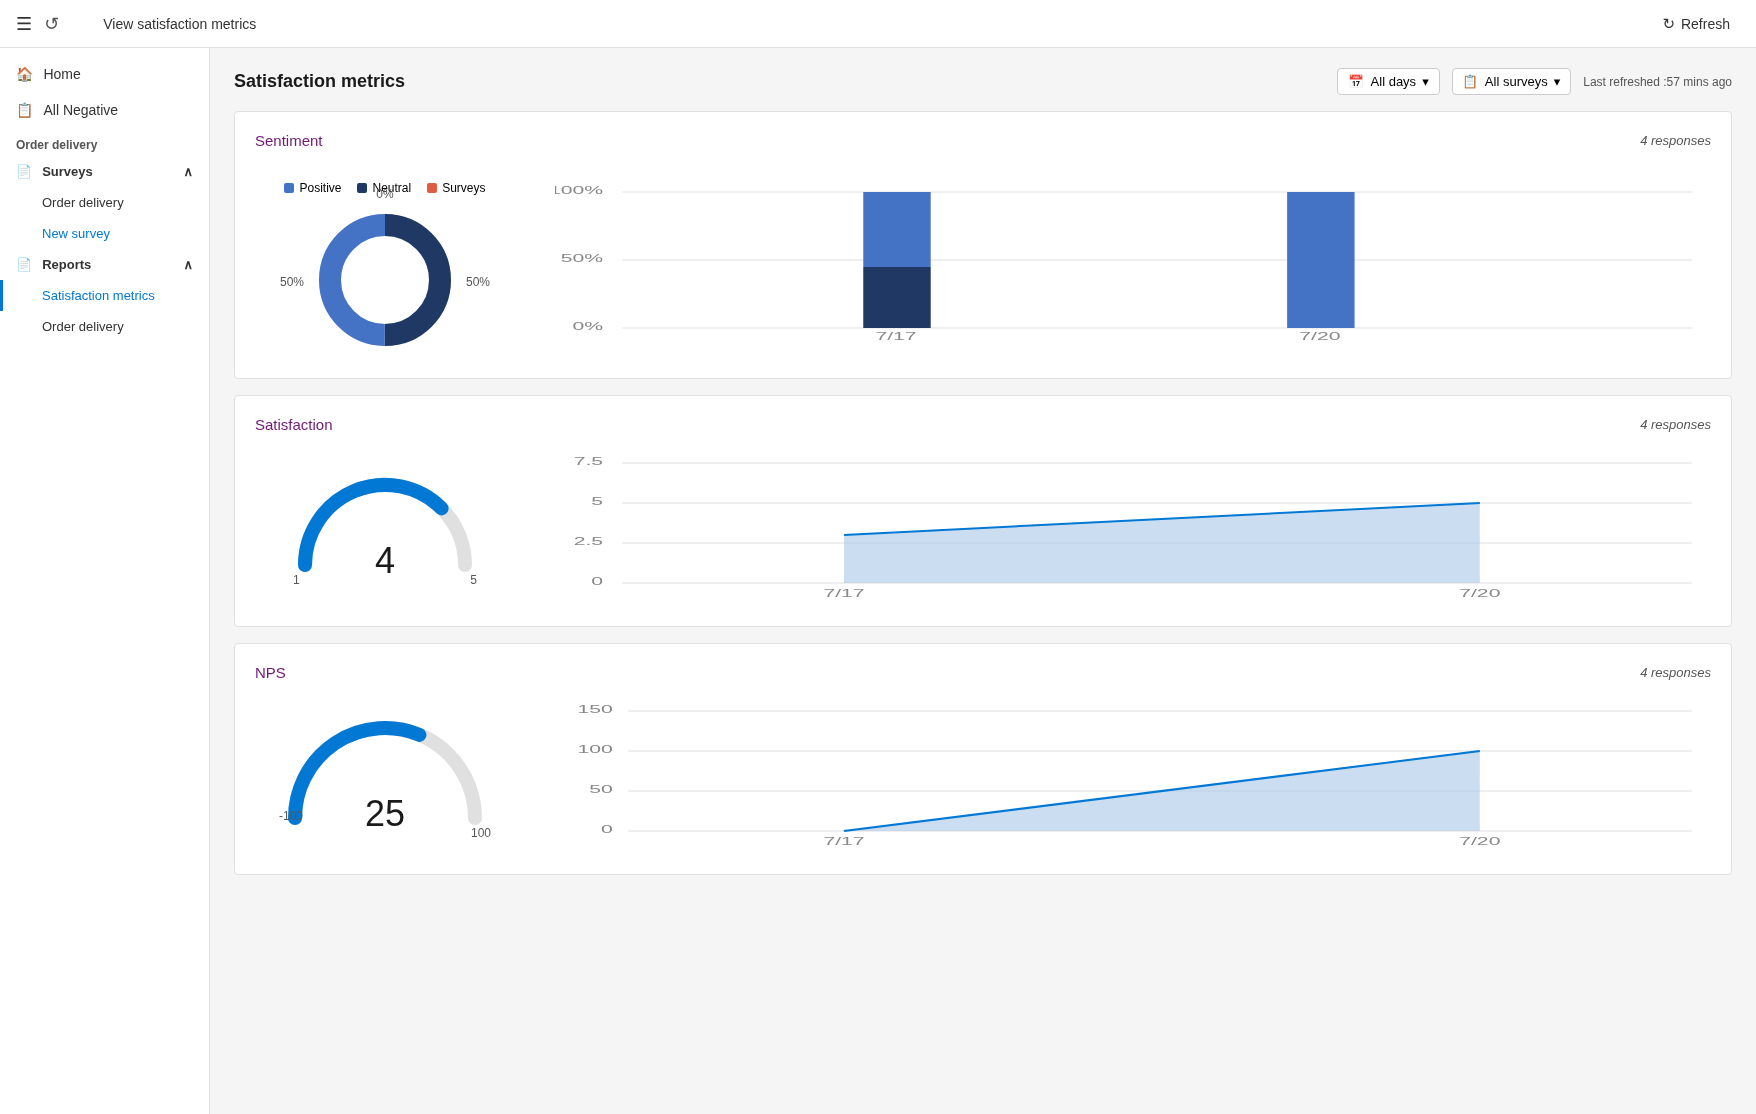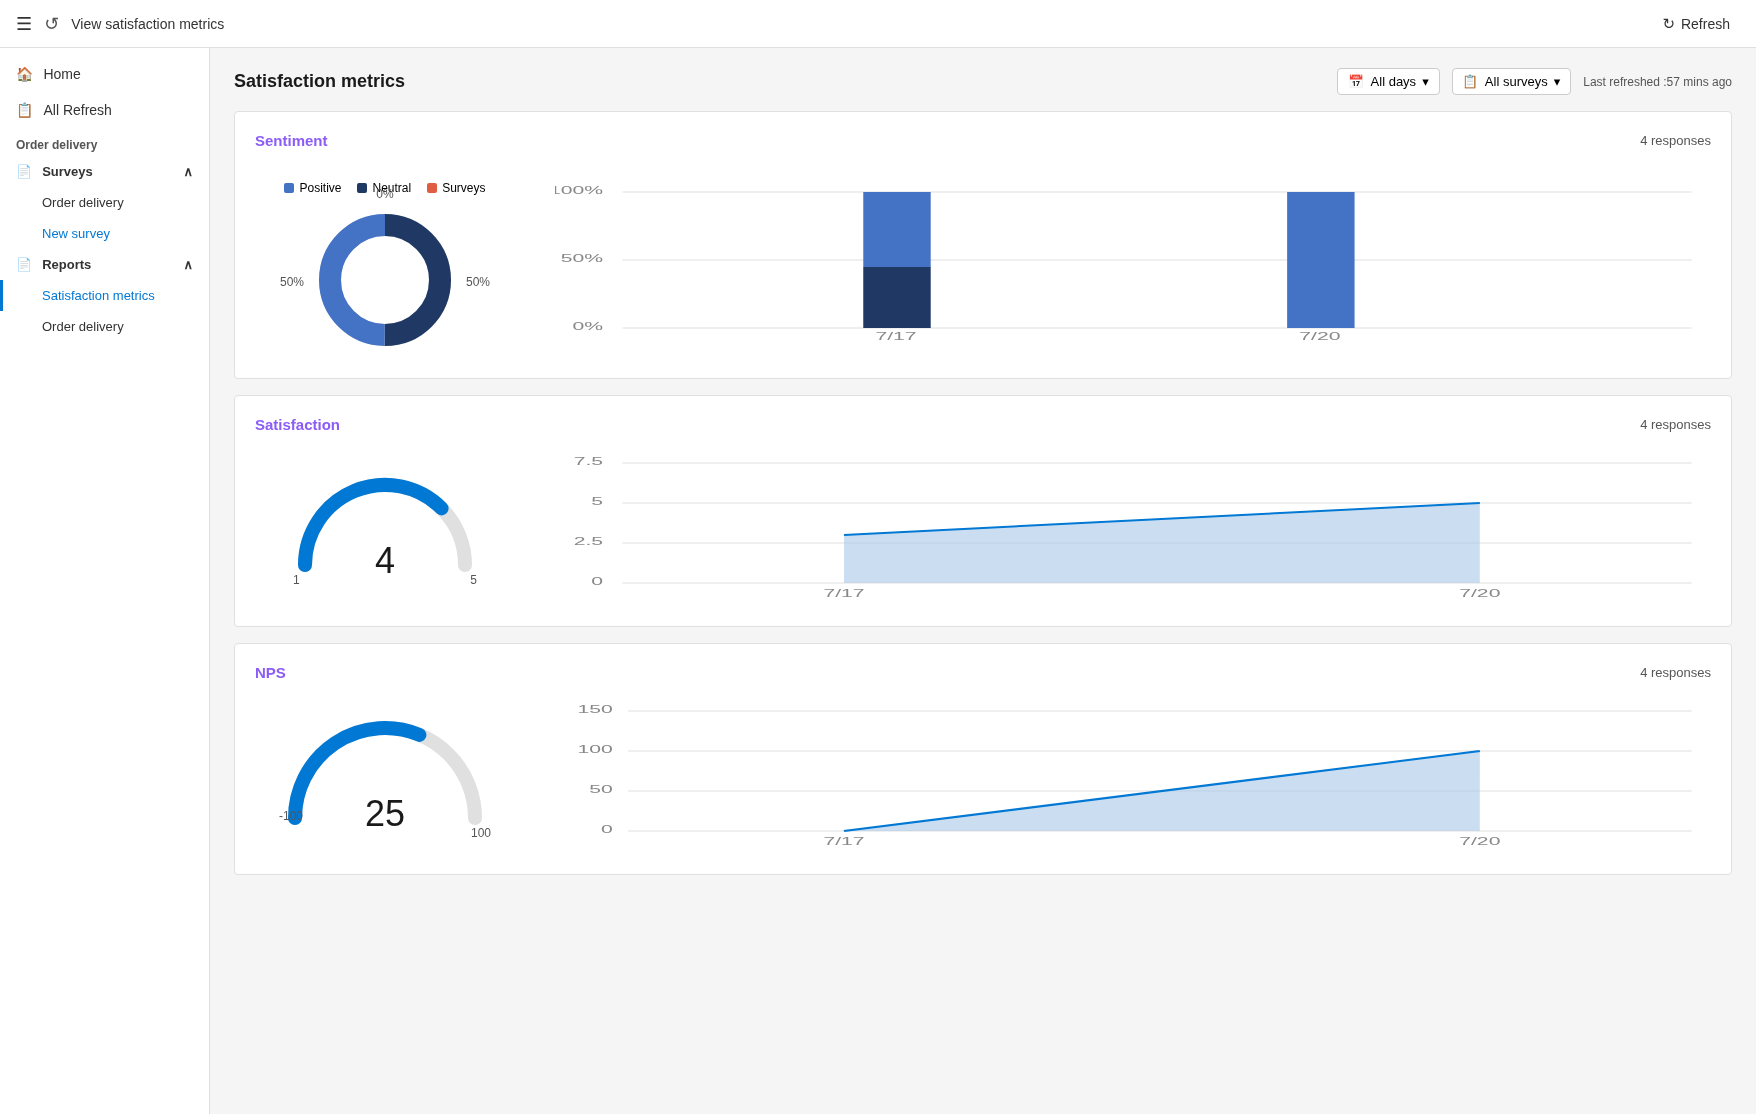--- a/index.html
+++ b/index.html
@@ -10,21 +10,21 @@
       background: #fff;
       border-bottom: 1px solid #e0e0e0;
       display: flex;
       align-items: center;
       padding: 0 16px;
       justify-content: space-between;
       flex-shrink: 0;
     }
     .top-bar-left { display: flex; align-items: center; gap: 12px; }
     .hamburger-icon { cursor: pointer; font-size: 18px; color: #333; }
-    .top-bar-title { font-size: 14px; color: #333; }
+    .top-bar-title { font-size: 14px; color: #333; margin-left: 32px; }
     .refresh-btn { display: flex; align-items: center; gap: 6px; cursor: pointer; color: #333; font-size: 14px; background: none; border: none; padding: 6px 10px; border-radius: 4px; }
 
     .main-layout { display: flex; flex: 1; overflow: hidden; }
 
     
     .sidebar {
       width: 210px;
       background: #fff;
       border-right: 1px solid #e0e0e0;
       flex-shrink: 0;
@@ -112,22 +112,22 @@
       border-radius: 4px;
       padding: 20px;
       margin-bottom: 16px;
     }
     .card-header {
       display: flex;
       justify-content: space-between;
       align-items: center;
       margin-bottom: 20px;
     }
-    .card-title { font-size: 15px; font-weight: 700; color: #8b5cf6; }
-    .card-responses { font-size: 13px; color: #555; }
+    .card-title { font-size: 15px; font-weight: 400; color: #701a75; }
+    .card-responses { font-size: 13px; color: #555; font-style: italic; }
 
     .card-body { display: flex; gap: 40px; align-items: center; }
     .chart-left { flex: 0 0 260px; display: flex; flex-direction: column; align-items: center; }
     .chart-right { flex: 1; }
 
     .legend { display: flex; gap: 16px; margin-top: 12px; font-size: 12px; }
     .legend-item { display: flex; align-items: center; gap: 5px; }
     .legend-dot { width: 10px; height: 10px; border-radius: 2px; }
   </style>
 </head>
@@ -147,21 +147,21 @@
 
 <div class="main-layout">
 
   <nav class="sidebar">
     <div class="sidebar-item">
       <span>🏠</span>
       <span>Home</span>
     </div>
     <div class="sidebar-item">
       <span>📋</span>
-      <span>All Refresh</span>
+      <span>All Negative</span>
     </div>
 
     <div class="sidebar-section-label">Order delivery</div>
 
     <div class="sidebar-group-header">
       <div style="display:flex;align-items:center;gap:10px;">
         <span>📄</span>
         <span>Surveys</span>
       </div>
       <span>∧</span>

